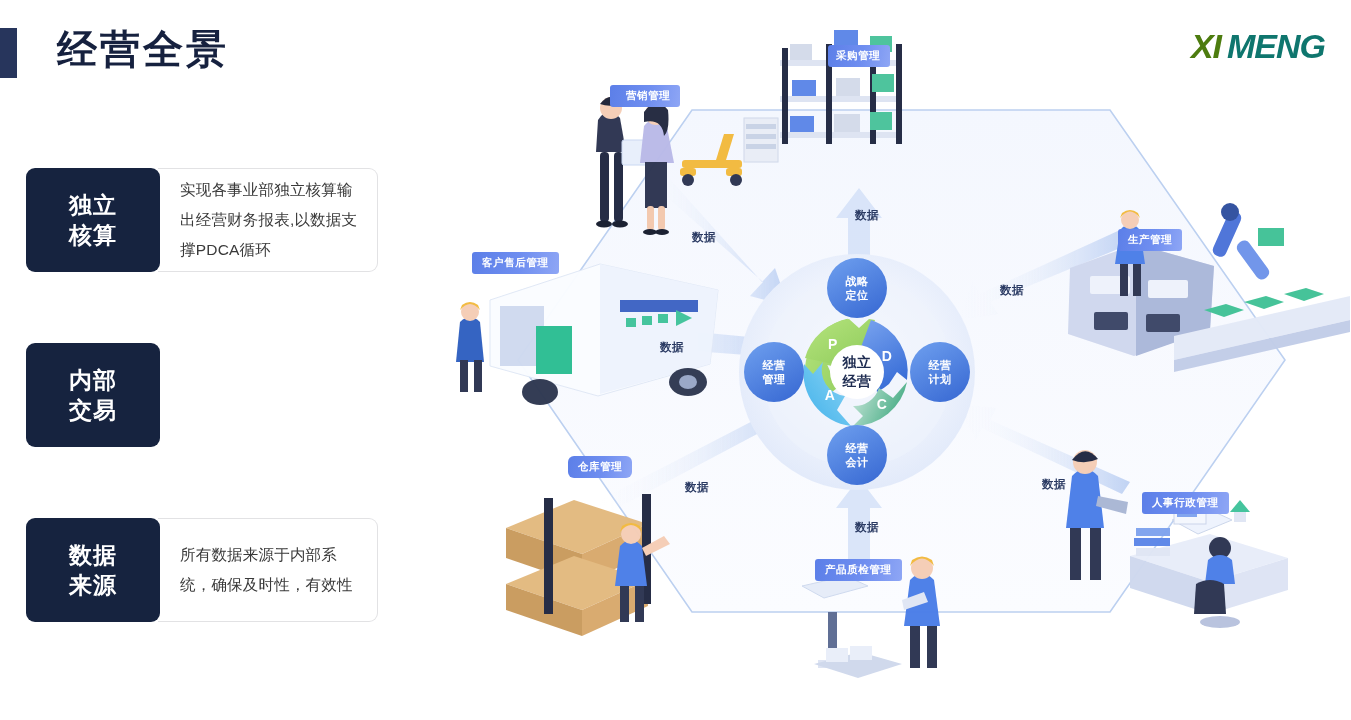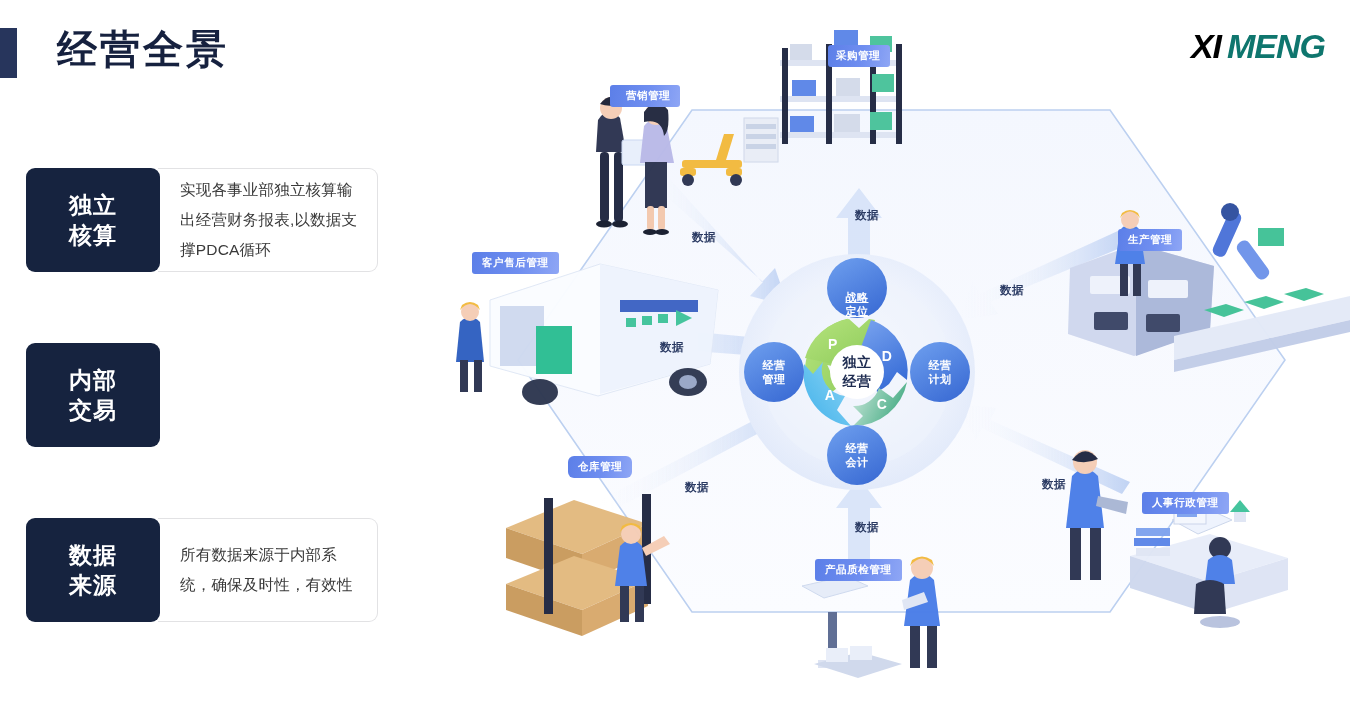--- a/index.html
+++ b/index.html
@@ -20,21 +20,21 @@
     position: absolute; left: 57px; top: 22px;
     font-size: 40px; font-weight: bold; color: #16213f;
     letter-spacing: 3px; line-height: 54px;
   }
   .brand-logo {
     position: absolute; right: 26px; top: 26px;
     font-size: 34px; font-weight: bold; font-style: italic;
     letter-spacing: -1px; line-height: 40px;
     font-family: "Liberation Sans", "DejaVu Sans", sans-serif;
   }
-  .brand-logo .mark { color: #000000; }
+  .brand-logo .mark { color: #4d7c0f; }
   .brand-logo .word { color: #0f766e; margin-left: 6px; }
 
   
   .cards { position: absolute; left: 26px; top: 168px; width: 352px; }
   .card {
     position: relative; display: flex; align-items: stretch;
     height: 104px; margin-bottom: 71px;
   }
   .card .tag {
     width: 134px; flex: 0 0 134px;
@@ -406,21 +406,21 @@
     <div class="badge" style="left:712px; top:448px;margin-top:44px;">人事行政管理</div>
 
     <div class="dataflow" style="left:262px; top:230px;">数据</div>
     <div class="dataflow" style="left:425px; top:208px;">数据</div>
     <div class="dataflow" style="left:230px; top:340px;">数据</div>
     <div class="dataflow" style="left:570px; top:283px;">数据</div>
     <div class="dataflow" style="left:255px; top:480px;">数据</div>
     <div class="dataflow" style="left:425px; top:520px;">数据</div>
     <div class="dataflow" style="left:612px; top:477px;">数据</div>
 
-    <div class="hub-label" style="left:427px; top:304px;text-decoration:underline;">
+    <div class="hub-label" style="left:427px; top:288px;">
       <div>战略</div>
       <div>定位</div>
     </div>
     <div class="hub-label" style="left:344px; top:372px;">
       <div>经营</div>
       <div>管理</div>
     </div>
     <div class="hub-label" style="left:510px; top:372px;">
       <div>经营</div>
       <div>计划</div>

